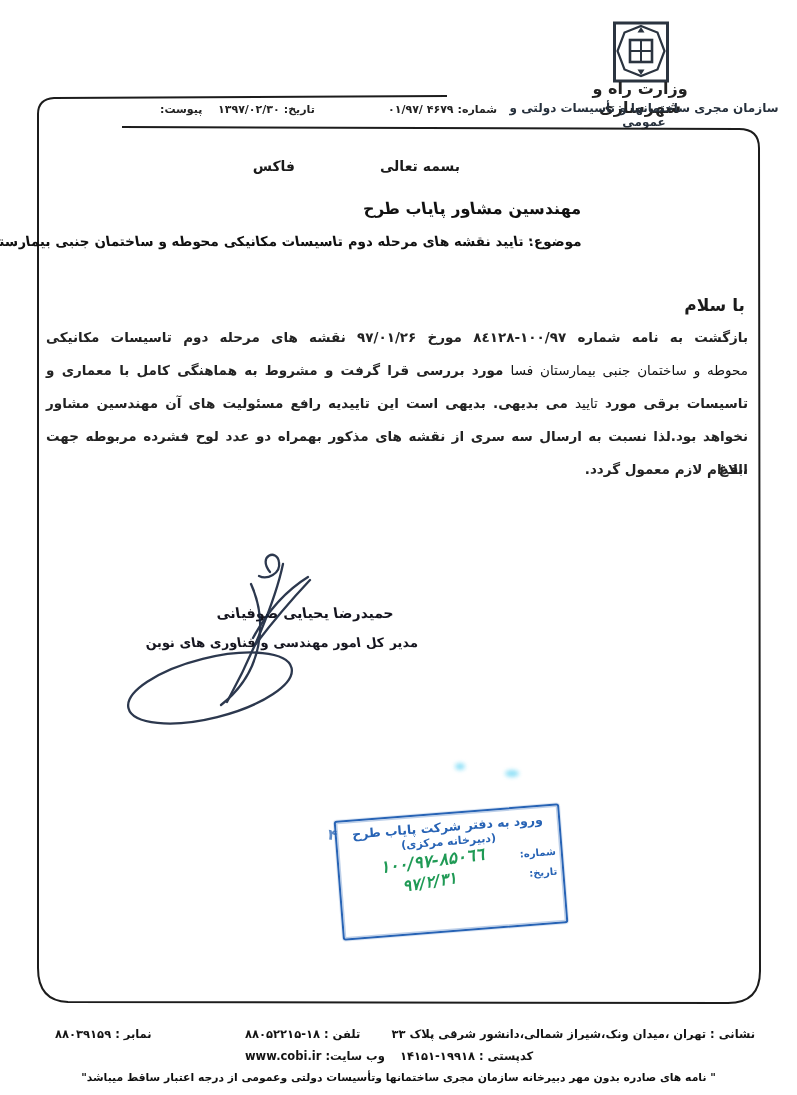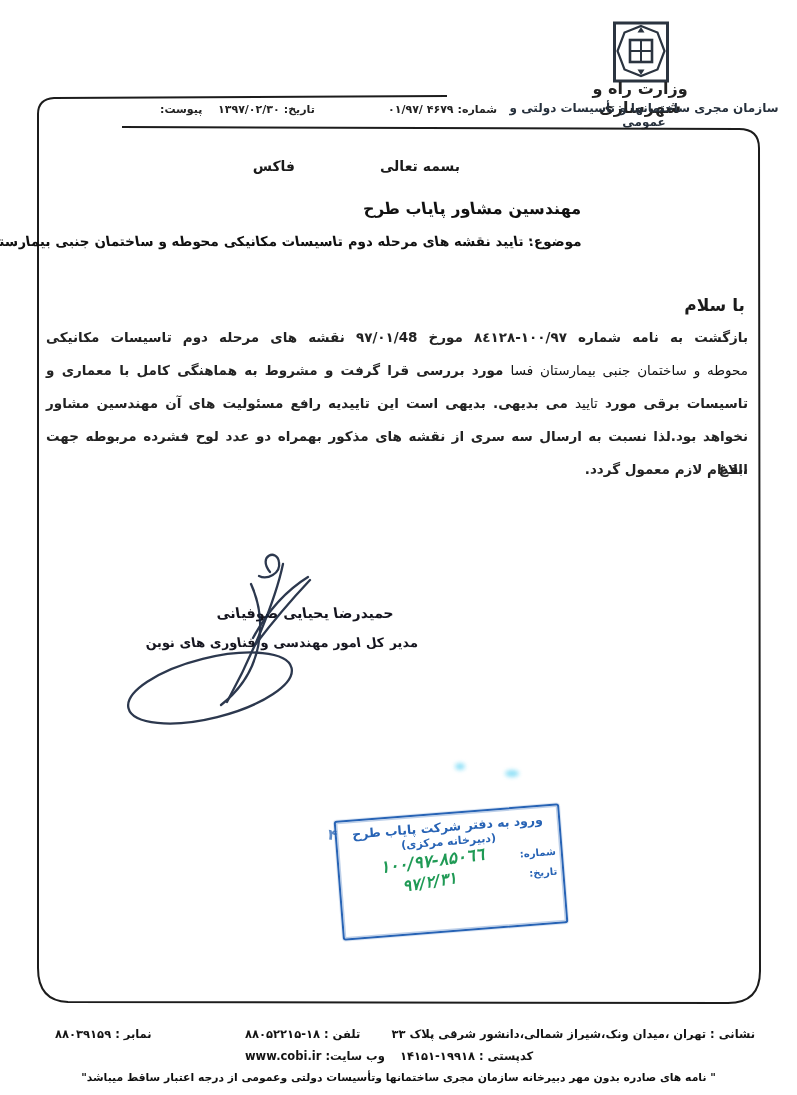--- a/index.html
+++ b/index.html
@@ -117,21 +117,21 @@
   </div>
 
   <div class="abs besmeleh">بسمه تعالی</div>
   <div class="abs faxnote">فاکس</div>
 
   <div class="abs addressee nowrap slant">مهندسین مشاور پایاب طرح</div>
   <div class="abs subject nowrap slant">موضوع: تایید نقشه های مرحله دوم تاسیسات مکانیکی محوطه و ساختمان جنبی بیمارستان فسا</div>
   <div class="abs salutation">با سلام</div>
 
   <div class="abs body-block">
-    <div class="body-line">بازگشت به نامه شماره ۱۰۰/۹۷-۸٤۱۲۸ مورخ ۹۷/۰۱/48  نقشه های مرحله دوم تاسیسات مکانیکی</div>
+    <div class="body-line">بازگشت به نامه شماره ۱۰۰/۹۷-۸٤۱۲۸ مورخ ۹۷/۰۱/۲۶  نقشه های مرحله دوم تاسیسات مکانیکی</div>
     <div class="body-line"><span class="b">محوطه و ساختمان جنبی بیمارستان فسا</span><span> مورد بررسی قرا گرفت و مشروط به هماهنگی کامل با معماری و</span></div>
     <div class="body-line"><span>تاسیسات برقی مورد </span><span class="b">تایید</span><span> می بدیهی. بدیهی است این تاییدیه رافع مسئولیت های آن مهندسین مشاور</span></div>
     <div class="body-line">نخواهد بود.لذا نسبت به ارسال سه سری از نقشه های مذکور بهمراه دو عدد لوح فشرده مربوطه جهت ابلاغ</div>
     <div class="body-line last">،اقدام لازم معمول گردد.</div>
   </div>
 
   <div class="abs sig-name nowrap slant">حمیدرضا یحیایی صوفیانی</div>
   <div class="abs sig-title nowrap slant">مدیر کل امور مهندسی و فناوری های نوین</div>
   <div class="abs sig-draw">
     <svg width="240" height="190" viewBox="0 0 240 190">

